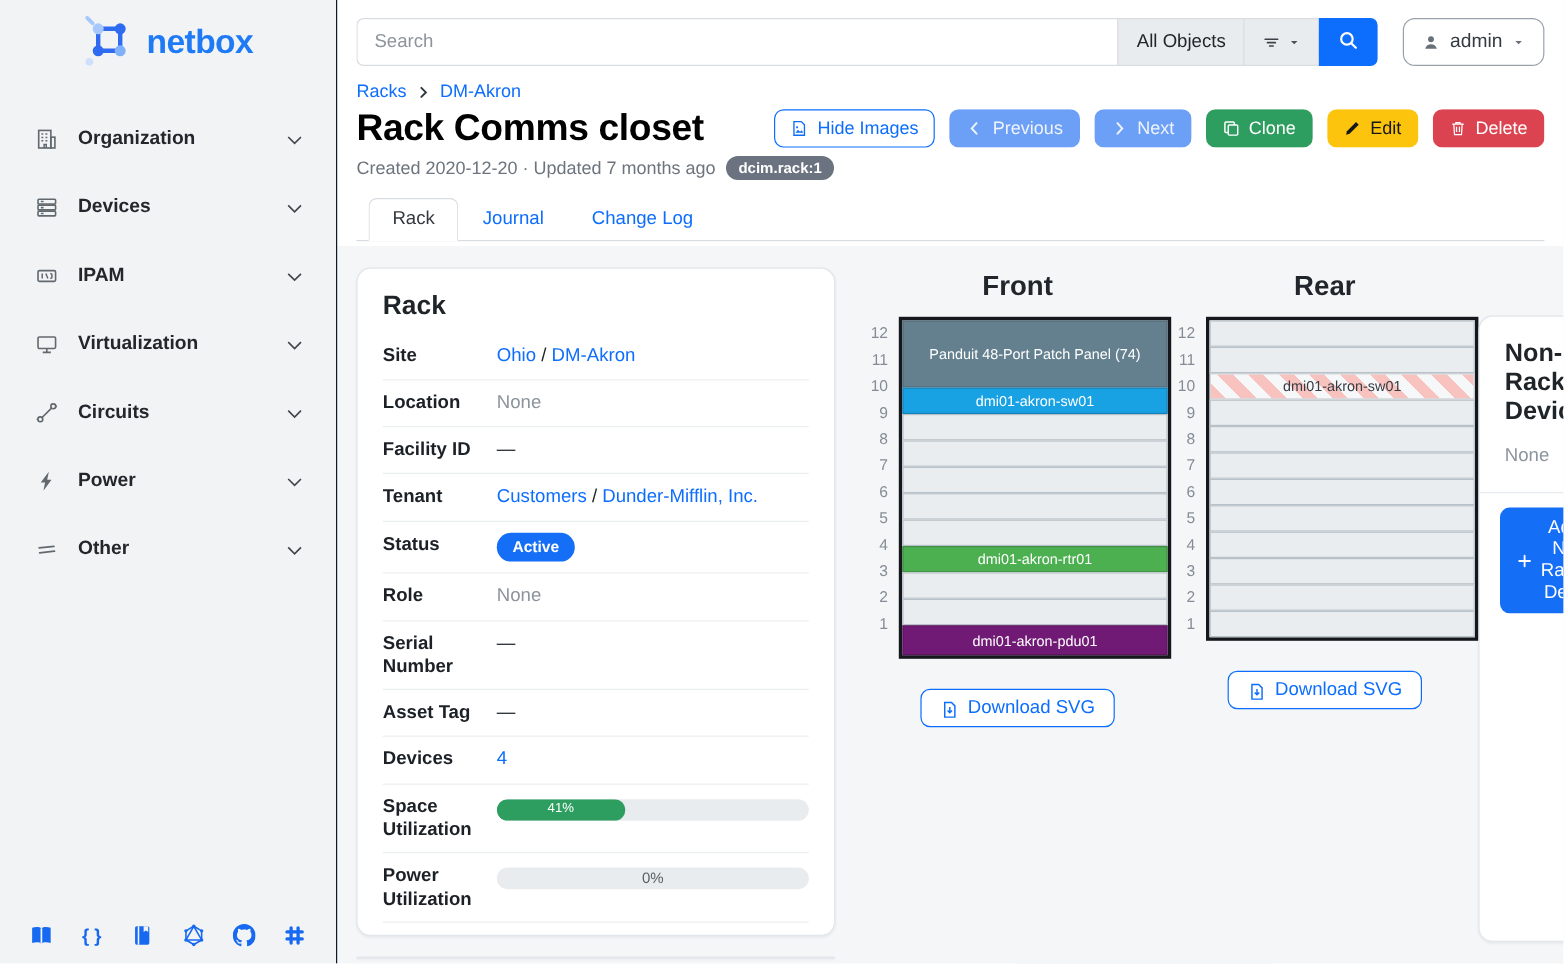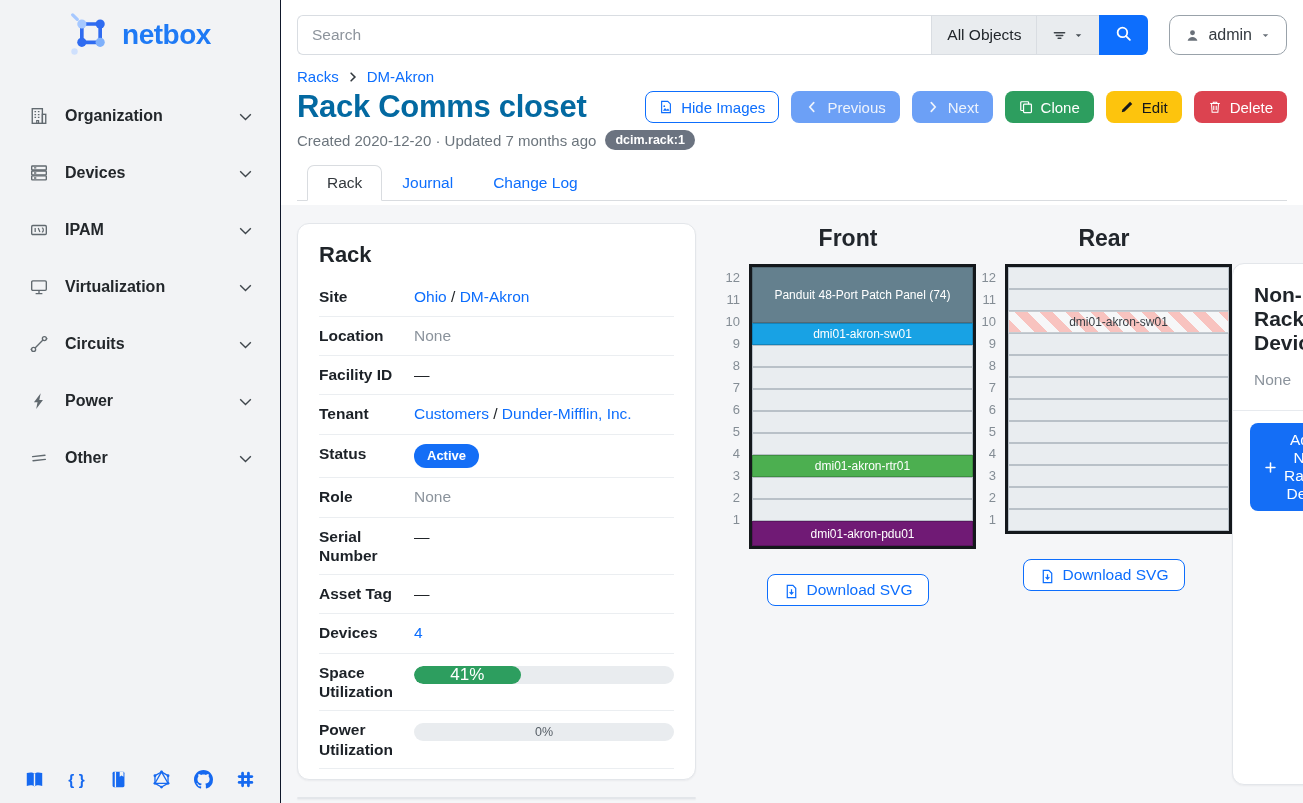--- a/index.html
+++ b/index.html
@@ -69,21 +69,21 @@
   .user-btn .u-ico svg { width:15px; height:15px; display:block; }
   .user-btn .u-caret { width:11px; height:11px; color:#697079; }
   .user-btn .u-caret svg { width:11px; height:11px; display:block; }
 
   .page-head { padding:13px 16px 4px 16px; }
   .breadcrumb { display:flex; align-items:center; gap:8px; font-size:15px; }
   .breadcrumb a { color:#0d6efd; text-decoration:none; cursor:pointer; }
   .crumb-sep { width:12px; height:12px; color:#343a40; }
   .crumb-sep svg { width:12px; height:12px; display:block; }
   .title-row { display:flex; align-items:center; justify-content:space-between; margin-top:4px; }
-  .title-row h1 { margin:0; font-size:31px; font-weight:700; color:#0369a1; letter-spacing:-0.3px; }
+  .title-row h1 { margin:0; font-size:31px; font-weight:700; color:#000000; letter-spacing:-0.3px; }
   .actions { display:flex; gap:12px; }
   .btn {
     display:inline-flex; align-items:center; gap:8px; padding:5px 13px; height:32px;
     border-radius:8px; font-size:15px; border:1px solid transparent; cursor:pointer; font-family:inherit;
     white-space:nowrap;
   }
   .btn .b-ico { width:14px; height:14px; display:block; }
   .btn .b-ico svg { width:14px; height:14px; display:block; }
   .btn-outline-primary { background:#fff; border-color:#0d6efd; color:#0d6efd; }
   .btn-soft-primary { background:#6ca0f6; color:#eef3fc; }
@@ -116,21 +116,21 @@
   .d-value { flex:1; font-size:15.5px; color:#212529; line-height:1.3; }
   .d-value a { color:#0d6efd; text-decoration:none; cursor:pointer; }
   .muted { color:#8b939c; }
   .badge-status {
     display:inline-block; background:#146ef6; color:#fff; font-size:13px; font-weight:700;
     padding:4px 13px; border-radius:12px;
   }
   .progress { position:relative; height:18px; background:#e9ecef; border-radius:9px; overflow:hidden; margin-top:3px; }
   .progress .fill {
     height:100%; border-radius:9px; display:flex; align-items:center; justify-content:center;
-    color:#fff; font-size:17px;
+    color:#fff; font-size:11px;
   }
   .progress .zero-label {
     position:absolute; inset:0; display:flex; align-items:center; justify-content:center;
     color:#565e66; font-size:12.5px;
   }
   .stub-card { margin-top:17px; height:48px; }
 
   .right-col { flex:1; display:flex; flex-direction:row; min-width:0; }
   .elevations { display:flex; }
   .elevation { flex:1; display:flex; flex-direction:column; align-items:center; }

